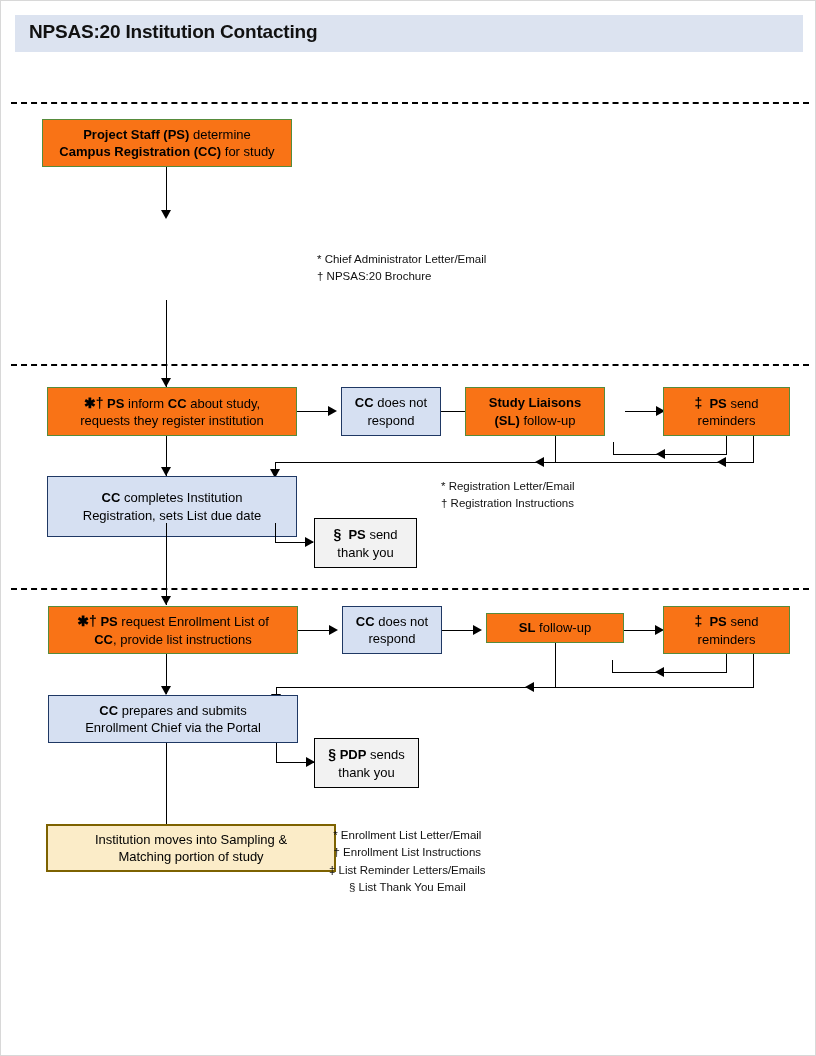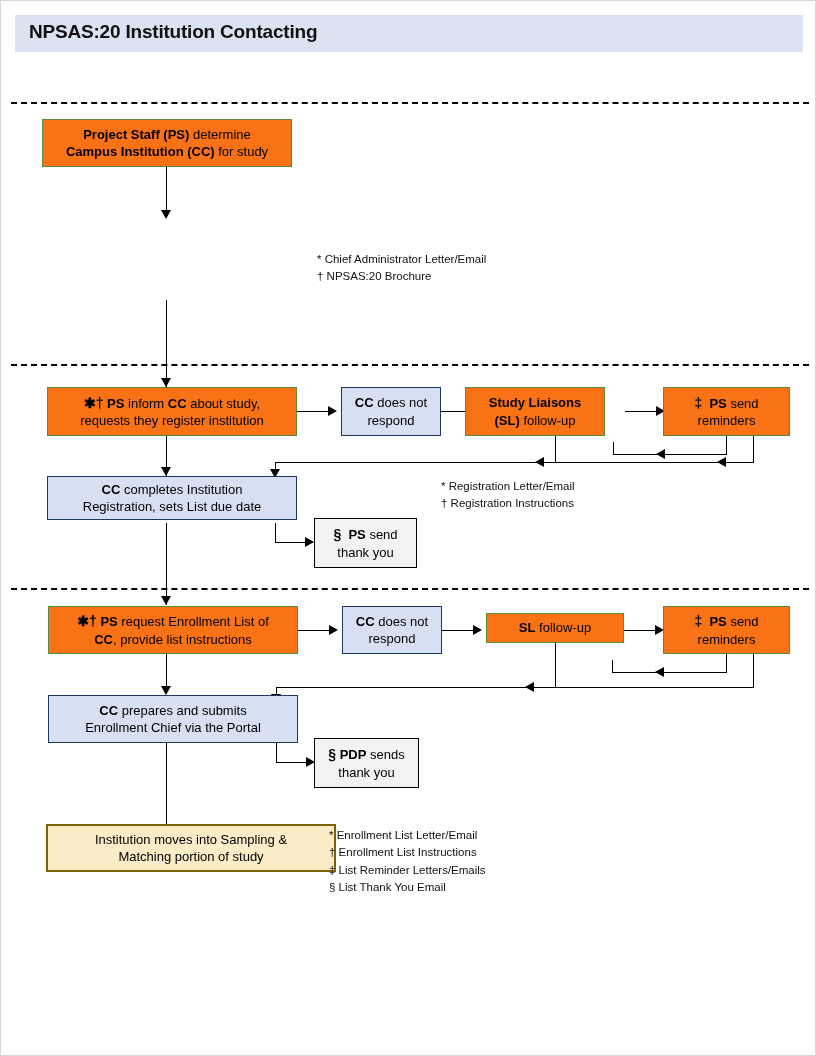--- a/index.html
+++ b/index.html
@@ -131,21 +131,21 @@
   <div class="header-bar"></div>
   <div class="header-title">NPSAS:20 Institution Contacting</div>
 
   <div class="divider" style="top:101px;"></div>
   <div class="divider" style="top:363px;"></div>
   <div class="divider" style="top:587px;"></div>
 
   <div class="box box-green" style="left:41px; top:118px; width:250px; height:48px;">
     <span>
       <b>Project Staff (PS)</b><span> determine</span><br>
-      <b>Campus Institution (CC)</b><span> for study</span>
+      <b>Campus Registration (CC)</b><span> for study</span>
     </span>
   </div>
 
   <div class="ln ln-v" style="left:165px; top:166px; height:48px;"></div>
   <div class="arrow-down" style="left:160px; top:209px;"></div>
 
 
   <div class="legend" style="left:316px; top:250px;">
     <div>* Chief Administrator Letter/Email</div>
     <div>† NPSAS:20 Brochure</div>
@@ -200,21 +200,21 @@
   <div class="ln ln-v" style="left:752px; top:435px; height:27px;"></div>
   <div class="ln ln-h" style="left:274px; top:461px; width:479px;"></div>
   <div class="arrow-left" style="left:534px; top:456px;"></div>
   <div class="arrow-left" style="left:716px; top:456px;"></div>
   <div class="ln ln-v" style="left:274px; top:461px; height:14px;"></div>
   <div class="arrow-down" style="left:269px; top:468px;"></div>
 
   <div class="ln ln-v" style="left:165px; top:435px; height:40px;"></div>
   <div class="arrow-down" style="left:160px; top:466px;"></div>
 
-  <div class="box box-blue" style="left:46px; top:475px; width:250px; height:44px;">
+  <div class="box box-blue" style="left:46px; top:475px; width:250px; height:61px;">
     <span>
       <b>CC</b><span> completes Institution</span><br>
       <span>Registration, sets List due date</span>
     </span>
   </div>
 
   <div class="legend" style="left:440px; top:477px;">
     <div>* Registration Letter/Email</div>
     <div>† Registration Instructions</div>
   </div>
@@ -304,20 +304,20 @@
 
   <div class="ln ln-v" style="left:165px; top:742px; height:82px;"></div>
 
   <div class="box box-yellow" style="left:45px; top:823px; width:290px; height:48px;">
     <span>
       <span>Institution moves into Sampling &amp;</span><br>
       <span>Matching portion of study</span>
     </span>
   </div>
 
-  <div class="legend" style="left:328px; top:826px;">
+  <div class="legend" style="left:328px; top:826px;text-align:center;">
     <div>* Enrollment List Letter/Email</div>
     <div>† Enrollment List Instructions</div>
     <div>‡ List Reminder Letters/Emails</div>
     <div>§ List Thank You Email</div>
   </div>
 
 </div>
 
 </body></html>

